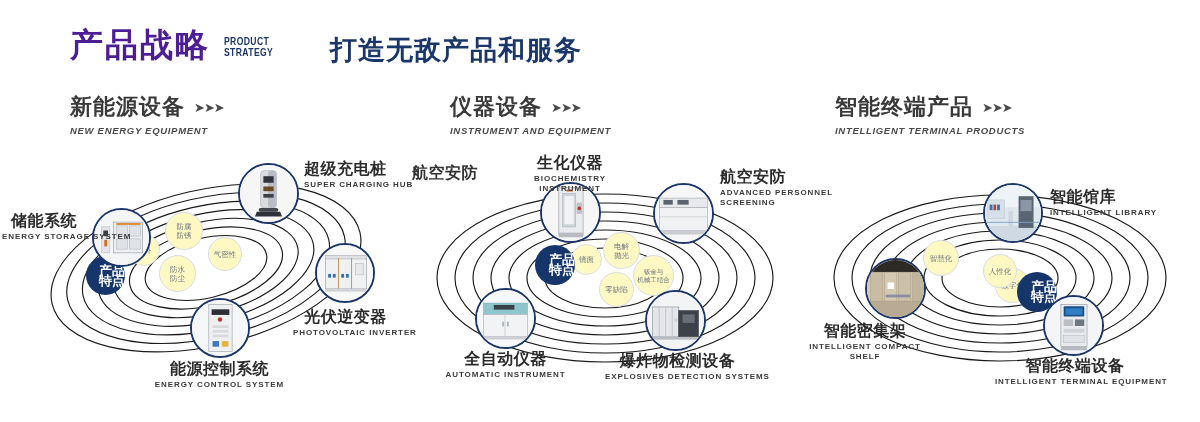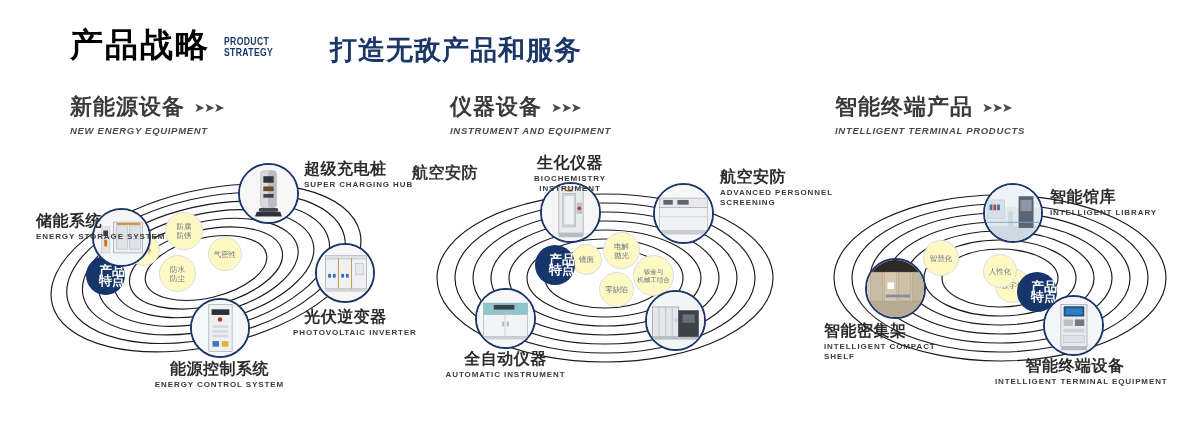--- a/index.html
+++ b/index.html
@@ -6,21 +6,21 @@
   body{
     width:1200px;height:422px;background:#ffffff;
     font-family:"Liberation Sans","DejaVu Sans",sans-serif;
     overflow:hidden;position:relative;
   }
   .stage{position:absolute;inset:0;}
 
   
   .hdr{position:absolute;left:70px;top:28px;display:flex;align-items:flex-end;gap:14px;}
   .hdr-cn{
-    font-size:33px;font-weight:bold;color:#000000;letter-spacing:2px;
+    font-size:33px;font-weight:bold;color:#4c1d95;letter-spacing:2px;
     line-height:1;font-family:"Liberation Sans","DejaVu Sans",sans-serif;
   }
   .hdr-en{
     color:#1b3668;font-size:11px;font-weight:bold;line-height:11px;
     letter-spacing:.5px;transform:scaleX(.78);transform-origin:left bottom;
     padding-bottom:3px;white-space:nowrap;
   }
   .hdr-sub{
     position:absolute;left:330px;top:34px;font-size:27px;font-weight:bold;
     color:#1b3668;letter-spacing:1px;line-height:1.2;
@@ -56,21 +56,21 @@
     position:absolute;border-radius:50%;
     background:#16356b;color:#fff;display:flex;align-items:center;justify-content:flex-end;
     text-align:center;font-size:13px;line-height:10px;font-weight:bold;
     box-sizing:border-box;
   }
 
   
   .cap{position:absolute;white-space:nowrap;}
   .cap .cn{font-size:16px;font-weight:bold;color:#2c2c2c;line-height:18px;letter-spacing:.5px;}
   .cap .en{font-size:8px;color:#3b3b3b;letter-spacing:.9px;line-height:10px;margin-top:2px;font-weight:600;}
-  .cap.right{text-align:left;margin-left:34px;}
+  .cap.right{text-align:center;}
   .cap.center{text-align:center;}
 
   
   .cap.ghost .cn{color:#333;}
 </style>
 </head>
 <body>
 
 <div class="stage">
 
@@ -298,20 +298,24 @@
           <rect x="6" y="16" width="28" height="32" fill="#e4e6ea" stroke="#8e939a" stroke-width=".7"></rect>
           <line x1="13" y1="16" x2="13" y2="48" stroke="#b6bac0" stroke-width=".8"></line>
           <line x1="20" y1="16" x2="20" y2="48" stroke="#b6bac0" stroke-width=".8"></line>
           <line x1="27" y1="16" x2="27" y2="48" stroke="#b6bac0" stroke-width=".8"></line>
           <rect x="34" y="20" width="21" height="28" fill="#3d4248" stroke="#2a2e33" stroke-width=".6"></rect>
           <rect x="38" y="24" width="13" height="9" fill="#6a7078"></rect>
           <circle cx="31" cy="30" r="2" fill="#cfd3d8"></circle>
           <rect x="6" y="48" width="49" height="3" fill="#b9bdc2"></rect>
         </svg>
       </div>
+    </div>
+    <div class="cap center" style="left:200px;top:202px;width:145px;">
+      <div class="cn">爆炸物检测设备</div>
+      <div class="en">EXPLOSIVES DETECTION SYSTEMS</div>
     </div>
 
     <div class="pc" style="left:70px;top:138px;width:61px;height:61px;">
       <div class="ph">
         <svg width="100%" height="100%" viewBox="0 0 61 61">
           <rect width="61" height="61" fill="#f6f7f8"></rect>
           <rect x="7" y="14" width="47" height="12" fill="#8fc6cd" stroke="#6ba5ad" stroke-width=".5"></rect>
           <rect x="18" y="16" width="22" height="5" fill="#3a4048"></rect>
           <rect x="7" y="26" width="47" height="24" fill="#f2f3f5" stroke="#a0a5ac" stroke-width=".6"></rect>
           <line x1="30" y1="26" x2="30" y2="50" stroke="#c5c9ce" stroke-width=".8"></line>

